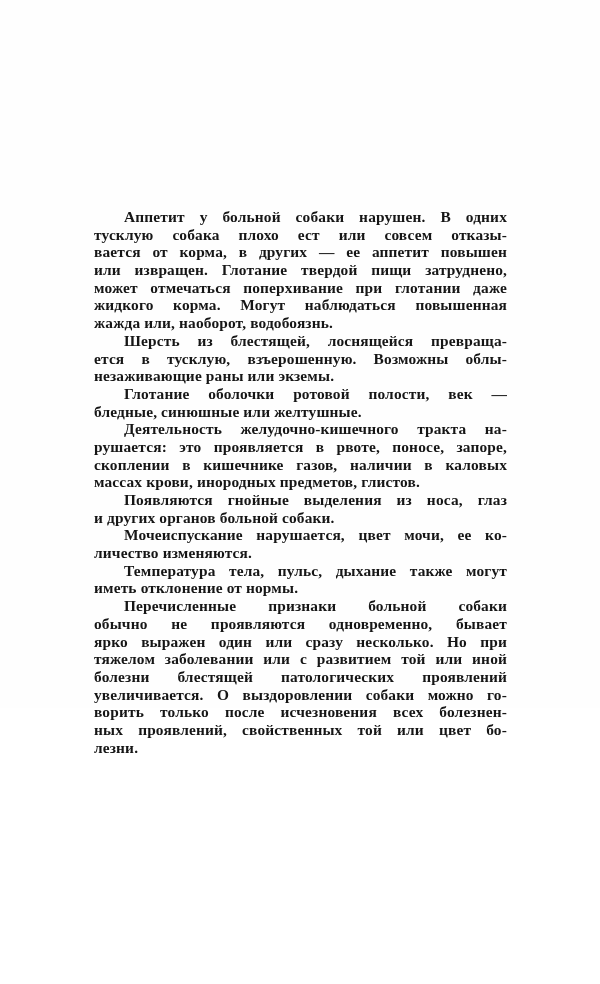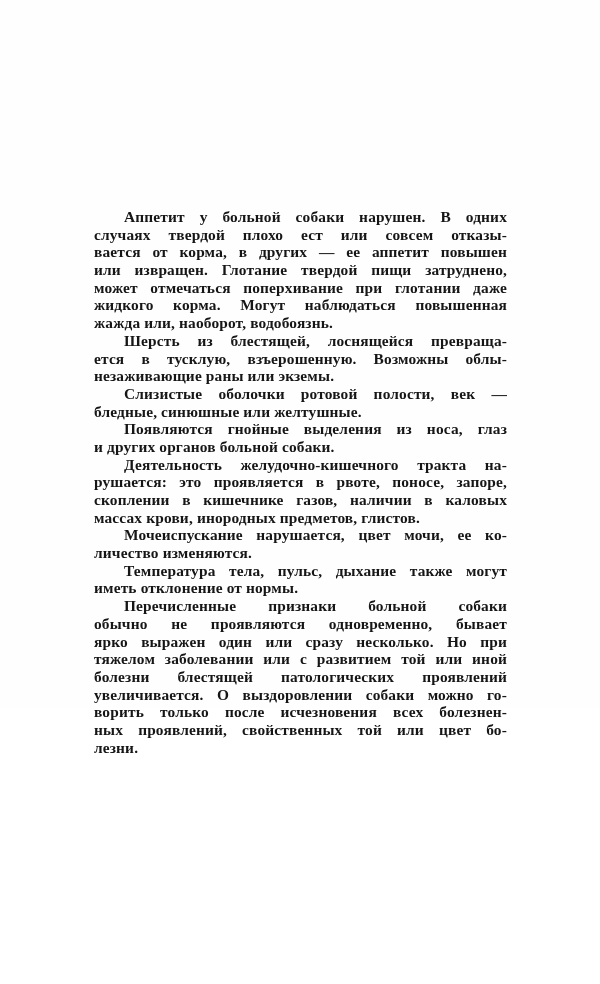--- a/index.html
+++ b/index.html
@@ -48,45 +48,45 @@
     text-align-last: left;
   }
 </style>
 </head>
 <body>
 
 <div class="page" style="background: rgb(254, 254, 254);">
   <div class="text-column" style="color: rgb(22, 22, 22);">
       <div class="paragraph">
         <div class="line first">Аппетит у больной собаки нарушен. В одних</div>
-        <div class="line">случаях твердой плохо ест или совсем отказы-</div>
+        <div class="line">тусклую собака плохо ест или совсем отказы-</div>
         <div class="line">вается от корма, в других — ее аппетит повышен</div>
         <div class="line">или извращен. Глотание твердой пищи затруднено,</div>
         <div class="line">может отмечаться поперхивание при глотании даже</div>
         <div class="line">жидкого корма. Могут наблюдаться повышенная</div>
         <div class="line last">жажда или, наоборот, водобоязнь.</div>
       </div>
       <div class="paragraph">
         <div class="line first">Шерсть из блестящей, лоснящейся превраща-</div>
         <div class="line">ется в тусклую, взъерошенную. Возможны облы-</div>
         <div class="line last">незаживающие раны или экземы.</div>
       </div>
       <div class="paragraph">
-        <div class="line first">Слизистые оболочки ротовой полости, век —</div>
+        <div class="line first">Глотание оболочки ротовой полости, век —</div>
         <div class="line last">бледные, синюшные или желтушные.</div>
-      </div>
-      <div class="paragraph">
-        <div class="line first">Появляются гнойные выделения из носа, глаз</div>
-        <div class="line last">и других органов больной собаки.</div>
       </div>
       <div class="paragraph">
         <div class="line first">Деятельность желудочно-кишечного тракта на-</div>
         <div class="line">рушается: это проявляется в рвоте, поносе, запоре,</div>
         <div class="line">скоплении в кишечнике газов, наличии в каловых</div>
         <div class="line last">массах крови, инородных предметов, глистов.</div>
+      </div>
+      <div class="paragraph">
+        <div class="line first">Появляются гнойные выделения из носа, глаз</div>
+        <div class="line last">и других органов больной собаки.</div>
       </div>
       <div class="paragraph">
         <div class="line first">Мочеиспускание нарушается, цвет мочи, ее ко-</div>
         <div class="line last">личество изменяются.</div>
       </div>
       <div class="paragraph">
         <div class="line first">Температура тела, пульс, дыхание также могут</div>
         <div class="line last">иметь отклонение от нормы.</div>
       </div>
       <div class="paragraph">

